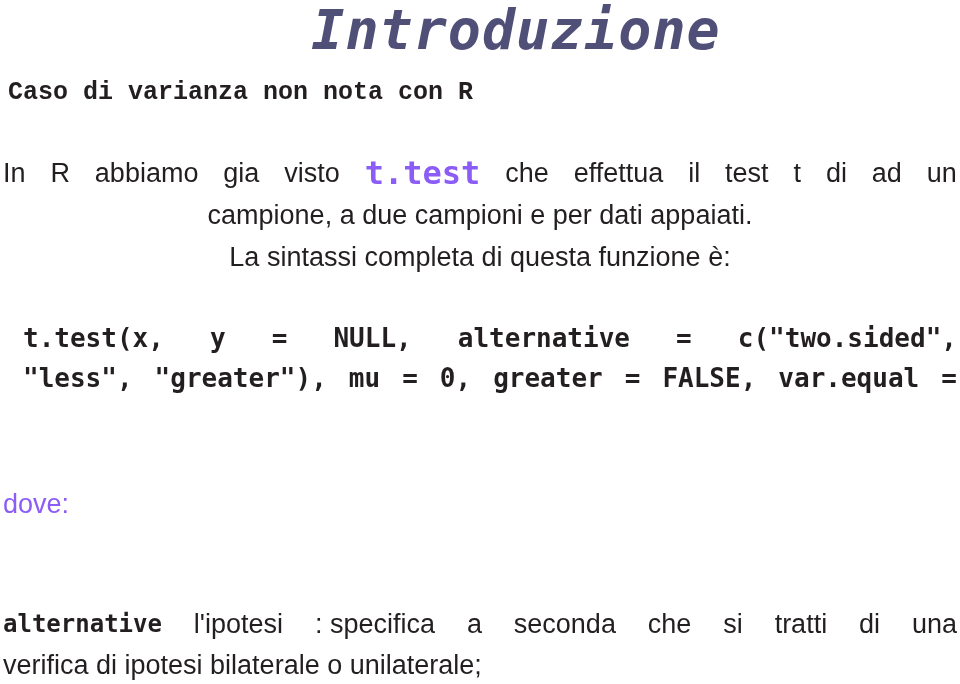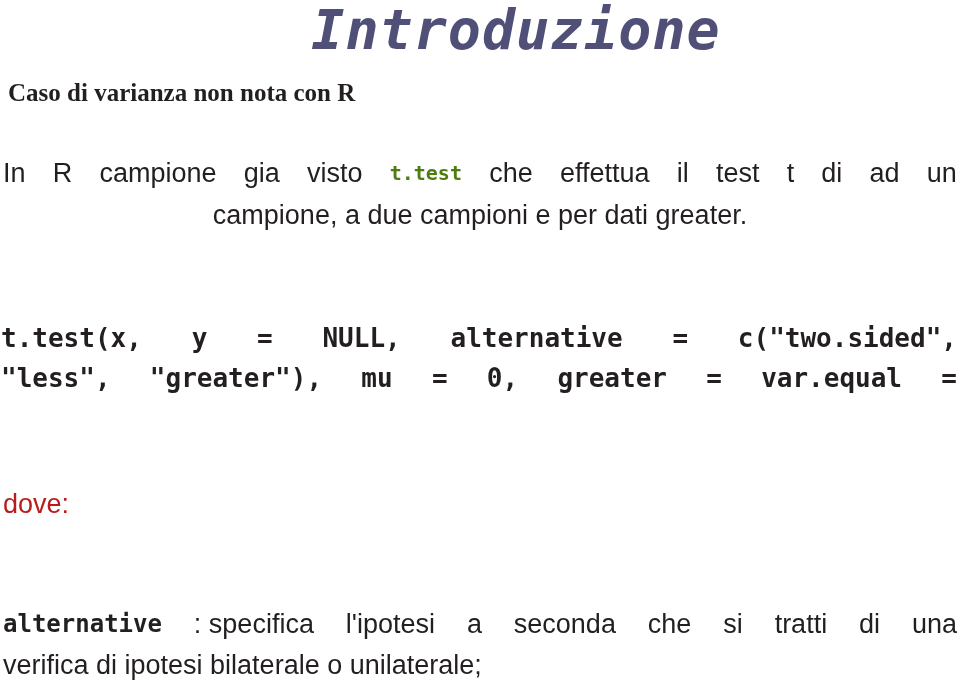--- a/index.html
+++ b/index.html
@@ -39,21 +39,21 @@
     color: #4f4f78;
     white-space: nowrap;
     margin-left: 44px;
   }
 
   
   .slide-subtitle {
     position: absolute;
     top: 78px;
     left: 8px;
-    font-family: Liberation Serif, serif;
+    font-family: Liberation Mono, monospace;
     font-weight: bold;
     font-size: 25px;
     line-height: 30px;
     color: #231f20;
     white-space: nowrap;
   }
 
   
   .body-block {
     position: absolute;
@@ -75,57 +75,58 @@
     justify-content: space-between;
     white-space: nowrap;
   }
   .para-line.justify > span {
     display: inline-block;
   }
 
   code, .mono {
     font-family: "DejaVu Sans Mono", "Liberation Mono", monospace;
     font-weight: bold;
-    font-size: 20px;
-    color: #4d7c0f;
+    font-size: 32px;
+    color: #8b5cf6;
   }
 
   
   .code-block {
     position: absolute;
     top: 318px;
     left: 1px;
     width: 956px;
   }
   .code-line {
     font-family: "DejaVu Sans Mono", "Liberation Mono", monospace;
     font-weight: bold;
     font-size: 26px;
     line-height: 40px;
     color: #231f20;
     white-space: nowrap;
+    padding-left: 22px;
   }
   .code-line.justify {
     display: flex;
     justify-content: space-between;
   }
   .code-line.justify > span { display: inline-block; }
 
   
   .dove-block {
     position: absolute;
     top: 484px;
     left: 3px;
     width: 954px;
   }
   .dove-line {
     font-family: "Liberation Sans", sans-serif;
     font-size: 27px;
     line-height: 41px;
-    color: #b91c1c;
+    color: #8b5cf6;
     white-space: nowrap;
   }
 
   .alt-block {
     position: absolute;
     top: 604px;
     left: 3px;
     width: 954px;
   }
   .alt-line {
@@ -153,68 +154,70 @@
 <div class="slide">
 
   <div class="slide-title">Introduzione</div>
 
   <div class="slide-subtitle">Caso di varianza non nota con R</div>
 
   <div class="body-block">
     <div class="para-line justify">
       <span>In</span>
       <span>R</span>
-      <span>campione</span>
+      <span>abbiamo</span>
       <span>gia</span>
       <span>visto</span>
       <span class="mono">t.test</span>
       <span>che</span>
       <span>effettua</span>
       <span>il</span>
       <span>test</span>
       <span>t</span>
       <span>di</span>
       <span>ad</span>
       <span>un</span>
     </div>
-    <div class="para-line">campione, a due campioni e per dati greater.</div>
+    <div class="para-line">campione, a due campioni e per dati appaiati.</div>
+    <div class="para-line">La sintassi completa di questa funzione è:</div>
   </div>
 
   <div class="code-block">
     <div class="code-line justify">
       <span>t.test(x,</span>
       <span>y</span>
       <span>=</span>
       <span>NULL,</span>
       <span>alternative</span>
       <span>=</span>
       <span>c("two.sided",</span>
     </div>
     <div class="code-line justify">
       <span>"less",</span>
       <span>"greater"),</span>
       <span>mu</span>
       <span>=</span>
       <span>0,</span>
       <span>greater</span>
       <span>=</span>
+      <span>FALSE,</span>
       <span>var.equal</span>
       <span>=</span>
     </div>
   </div>
 
   <div class="dove-block">
     <div class="dove-line">dove:</div>
   </div>
 
   <div class="alt-block">
     <div class="alt-line justify">
       <span class="mono-inline">alternative</span>
+      <span>l'ipotesi</span>
       <span>: specifica</span>
-      <span>l'ipotesi</span>
       <span>a</span>
       <span>seconda</span>
       <span>che</span>
       <span>si</span>
       <span>tratti</span>
       <span>di</span>
       <span>una</span>
     </div>
     <div class="alt-line">verifica di ipotesi bilaterale o unilaterale;</div>
   </div>

